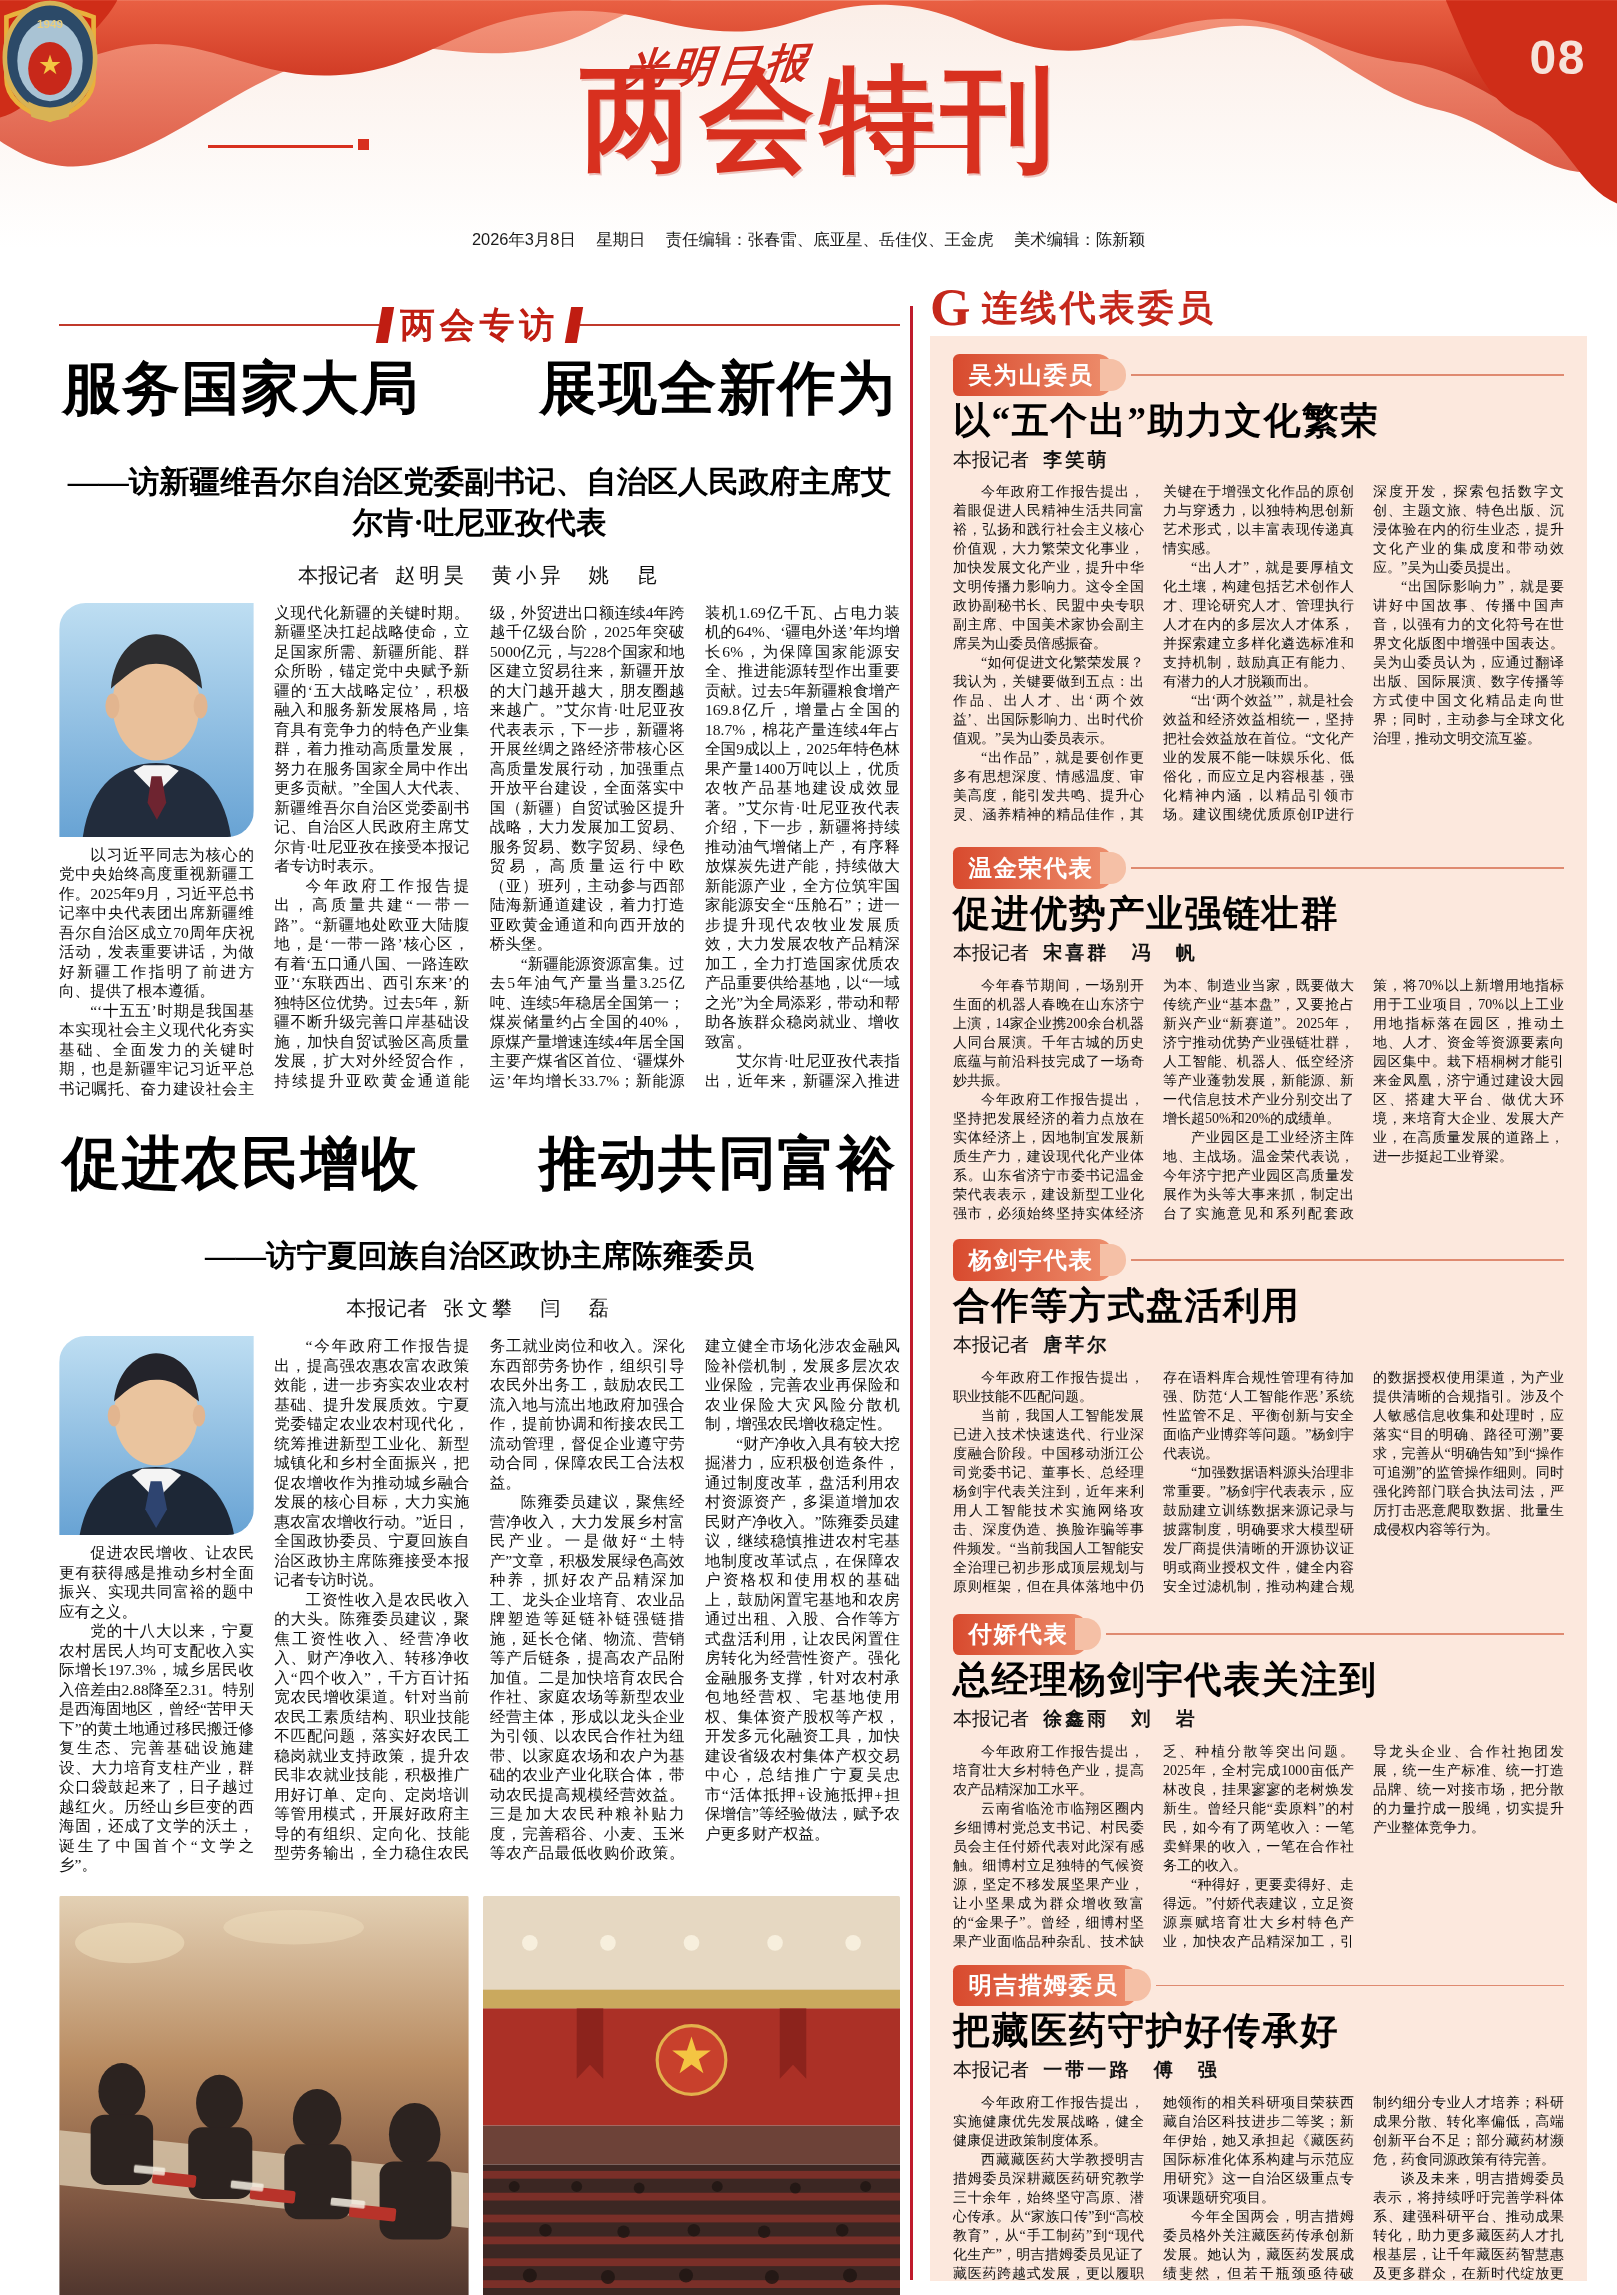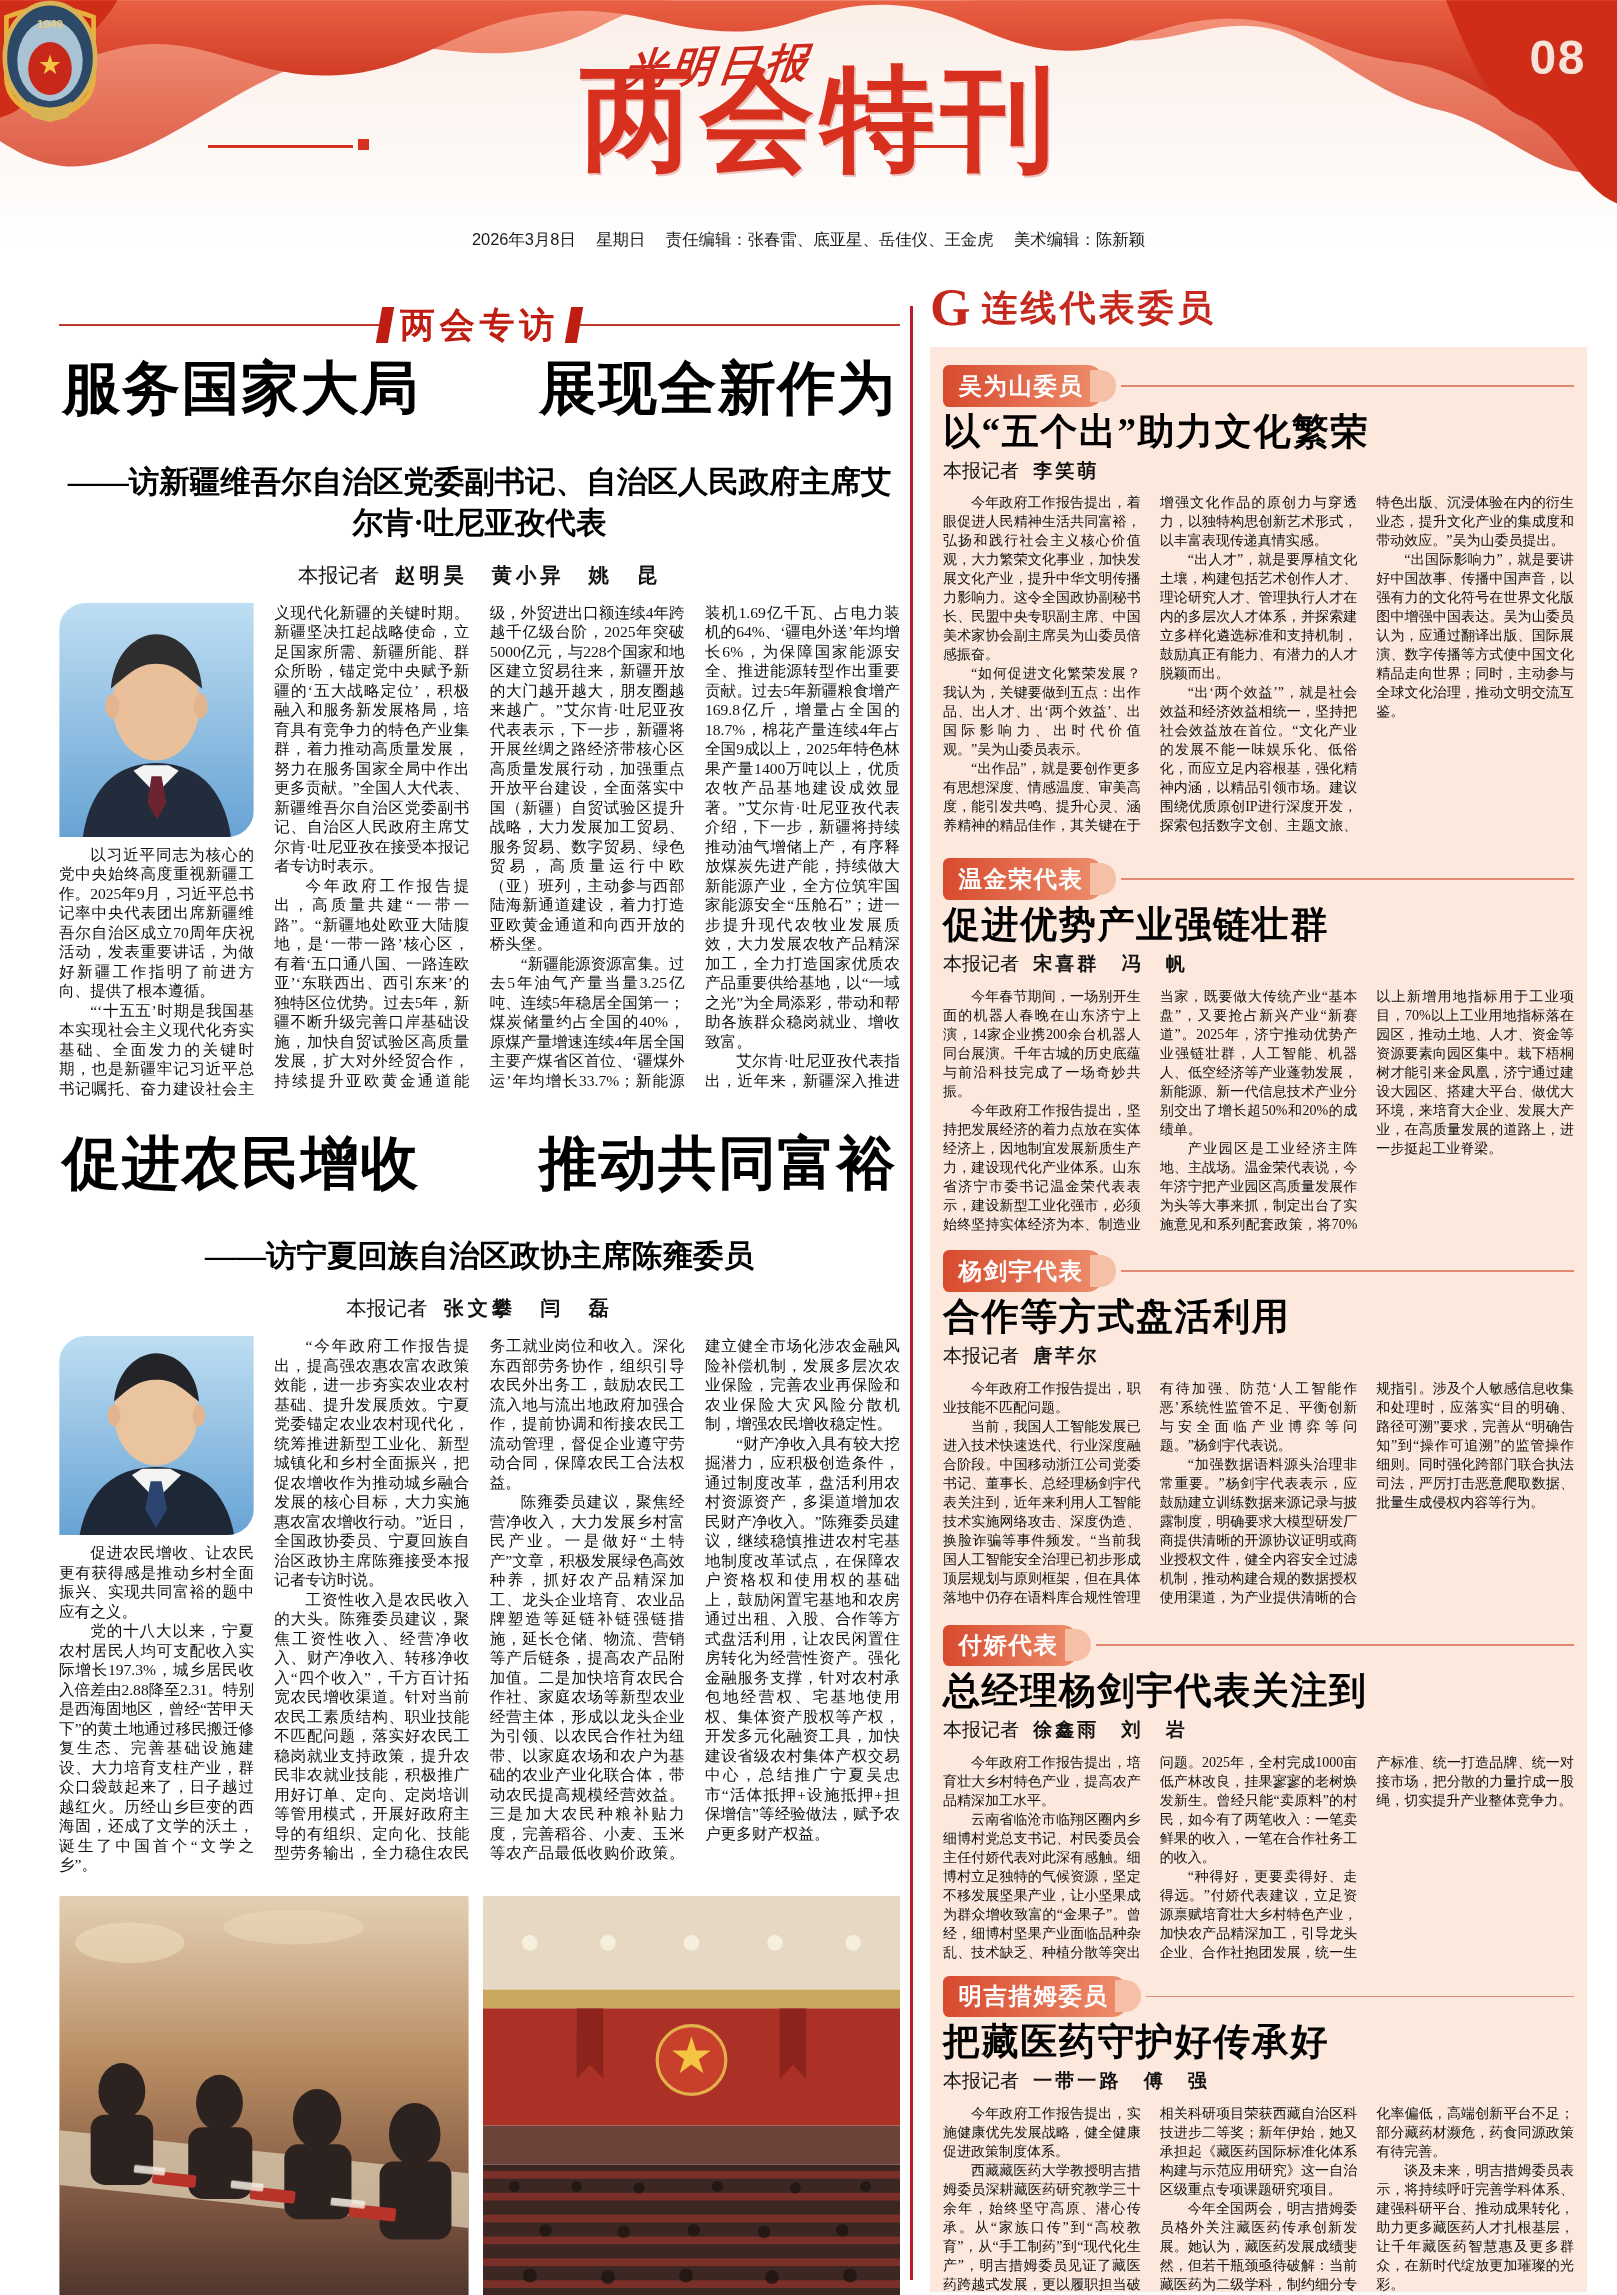--- a/index.html
+++ b/index.html
@@ -31,38 +31,38 @@
   .left-col{position:absolute;left:59px;top:303px;width:841px;}
   .section-tag{display:flex;align-items:center;height:44px;}
   .tag-line{flex:1;height:2.3px;background:#c0392b;}
   .tag-sq{width:11.7px;height:36px;background:#c01d12;transform:skewX(-10deg);}
   .tag-text{font:900 35px "Liberation Sans","DejaVu Sans",sans-serif;color:#c01d12;
             margin:0 9.4px;letter-spacing:4.7px;}
   .headline{margin-top:9.4px;text-align:center;font-weight:900;font-size:58px;line-height:1.15;
             color:#000;letter-spacing:1.6px;}
   .subtitle{margin-top:15.6px;text-align:center;font-weight:700;font-size:30.5px;color:#000;}
   .byline{margin-top:17px;text-align:center;font-size:20.3px;color:#111;}
-  .byline .names{font-weight:700;margin-left:11px;letter-spacing:3.9px;}
+  .byline .names{font-weight:400;margin-left:11px;letter-spacing:3.9px;}
   .article-body{margin-top:14px;column-gap:20.3px;column-count:4;column-fill:auto;overflow:hidden;
                 text-align:justify;font-size:15.6px;line-height:19.5px;color:#101010;}
   .article-body p{margin:0;text-indent:2em;}
   #body1{height:506px;}
   #body2{height:541px;}
   .portrait{width:100%;margin:0 0 7.8px 0;break-inside:avoid;display:block;}
   .portrait svg{display:block;border-radius:26.6px 0 26.6px 0;}
   .photos{display:flex;gap:14px;margin-top:19px;}
   .photo{height:417px;overflow:hidden;border-radius:1.6px;}
   .photo svg{display:block;}
   
   .right-col{position:absolute;left:930px;top:280px;width:657px;}
   .g-header{display:flex;align-items:center;gap:11px;height:56px;}
   .g-icon{font:900 52px/1 "Liberation Serif",serif;color:#c5281c;}
   .g-label{font:900 36px "Liberation Sans","DejaVu Sans",sans-serif;color:#c5281c;letter-spacing:3.1px;}
-  .panel{margin-top:11px;background:#fce8dd;height:1945px;box-sizing:border-box;
-         padding:22px 13px;overflow:hidden;}
+  .panel{background:#fce8dd;height:1945px;box-sizing:border-box;
+         padding:22px 23px;overflow:hidden;}
   .panel-item{margin-bottom:15.6px;}
   .badge-row{display:flex;align-items:center;height:34px;}
   .badge{position:relative;z-index:0;color:#fff;font:700 23.4px "Liberation Sans","DejaVu Sans",sans-serif;
          letter-spacing:1.6px;padding:4.7px 20.3px 4.7px 15.6px;border-radius:6.3px 17px 17px 6.3px;
          background:linear-gradient(90deg,#d84a2e,#ee8f6d);}
   .badge::before{content:"";position:absolute;z-index:-1;right:-12.5px;top:4.7px;bottom:4.7px;width:26.6px;
                  background:#f5c0a6;border-radius:0 15.6px 15.6px 0;}
   .badge-line{flex:1;height:1.6px;background:#df8a70;margin-left:17px;}
   .item-headline{margin-top:7.8px;font-weight:700;font-size:37px;line-height:41px;color:#000;letter-spacing:1.6px;}
   .item-byline{margin-top:6.3px;font-size:19px;color:#111;}

